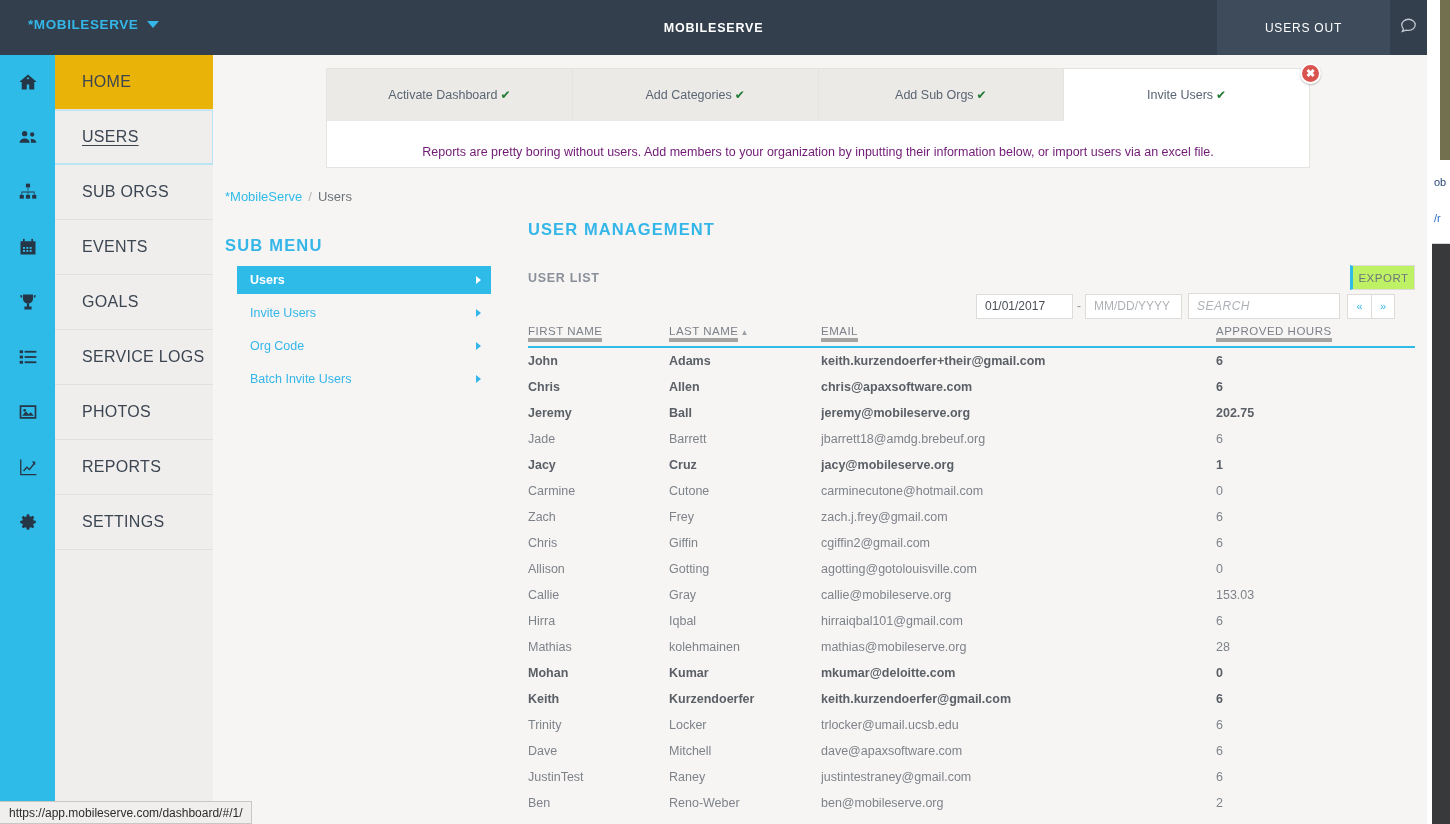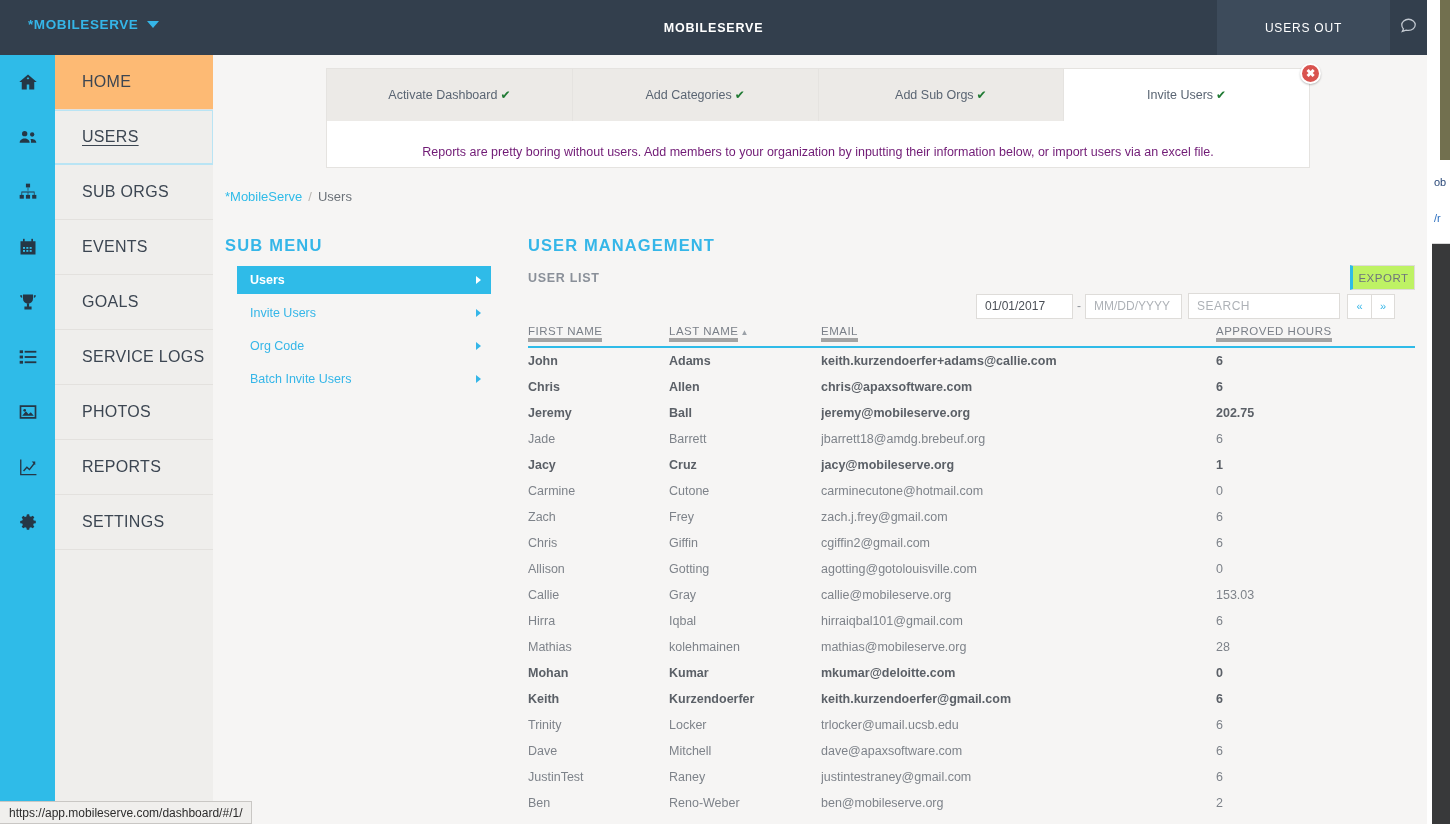--- a/index.html
+++ b/index.html
@@ -90,21 +90,21 @@
   .nav-icon {
     width: 55px; height: 55px; flex: 0 0 55px;
     background: #2fbbe8; color: #2c3e50;
     display: flex; align-items: center; justify-content: center;
   }
   .nav-icon svg { width: 20px; height: 20px; fill: #253746; }
   .nav-label {
     flex: 1; height: 100%; display: flex; align-items: center;
     padding-left: 27px; font-size: 16px; color: #3c4652; letter-spacing: .3px;
   }
-  .nav-item.hovered .nav-label { background: #fdba74; }
+  .nav-item.hovered .nav-label { background: #eab308; }
   .nav-item.active { border-bottom: 1px solid #b9e4f4; }
   .nav-item.active .nav-label {
     background: #efeeec;
     border-top: 1px solid #b9e4f4; border-right: 1px solid #b9e4f4;
     border-bottom: 1px solid #b9e4f4; margin-top: -1px;
   }
   .nav-item.active .nav-label span {
     text-decoration: underline; text-underline-offset: 3px;
   }
 
@@ -159,21 +159,21 @@
   }
   .submenu-item.active { background: #2fbbe8; color: #ffffff; font-weight: bold; }
   .submenu-item .caret-right {
     width: 0; height: 0;
     border-top: 4px solid transparent; border-bottom: 4px solid transparent;
     border-left: 5px solid currentColor;
   }
 
   
   #um-title {
-    position: absolute; left: 528px; top: 236px;
+    position: absolute; left: 528px; top: 220px;
     font-size: 16.5px; font-weight: bold; color: #35b6e8; letter-spacing: 1.1px;
   }
   #userlist-label {
     position: absolute; left: 528px; top: 271px;
     font-size: 12.5px; font-weight: bold; color: #8a9099; letter-spacing: .7px;
   }
   #export-btn {
     position: absolute; left: 1350px; top: 265px; width: 65px; height: 25px;
     background: #bef264; border: 1px solid #dedcd9; border-left: 3px solid #2fbbe8;
     color: #6f757c; font-size: 11.5px; letter-spacing: .5px;
@@ -185,21 +185,21 @@
   .date-input {
     width: 97px; height: 25px; background: #ffffff;
     border: 1px solid #dedcd9; padding: 0 8px;
     font-size: 12px; color: #4a4f56; font-family: "Liberation Sans", sans-serif;
   }
   .date-input::placeholder { color: #aeb2b7; }
   #date-sep { width: 12px; text-align: center; color: #8d9299; font-size: 12px; }
   #search-input {
     width: 152px; height: 25px; background: #ffffff;
     border: 1px solid #dedcd9; padding: 12px 8px; margin-left: 6px;
-    font-size: 12px; color: #4a4f56; font-family: "Liberation Sans", sans-serif;
+    font-size: 12px; color: #4a4f56; font-family: "Liberation Sans", sans-serif; font-style: italic;
   }
   #search-input::placeholder { color: #aeb2b7; letter-spacing: .5px; }
   .pager-btn {
     width: 24px; height: 25px; background: #ffffff; border: 1px solid #dedcd9;
     color: #35b6e8; font-size: 11px; cursor: pointer;
     display: flex; align-items: center; justify-content: center;
   }
   #pager-prev { margin-left: 7px; border-right: none; }
 
   
@@ -473,21 +473,21 @@
         </th>
         <th>
           <span class="hdr">APPROVED HOURS</span>
         </th>
       </tr>
     </thead>
     <tbody id="table-body">
         <tr class="bold">
           <td>John</td>
           <td>Adams</td>
-          <td>keith.kurzendoerfer+adams@callie.com</td>
+          <td>keith.kurzendoerfer+their@gmail.com</td>
           <td>6</td>
         </tr>
         <tr class="bold">
           <td>Chris</td>
           <td>Allen</td>
           <td>chris@apaxsoftware.com</td>
           <td>6</td>
         </tr>
         <tr class="bold">
           <td>Jeremy</td>

